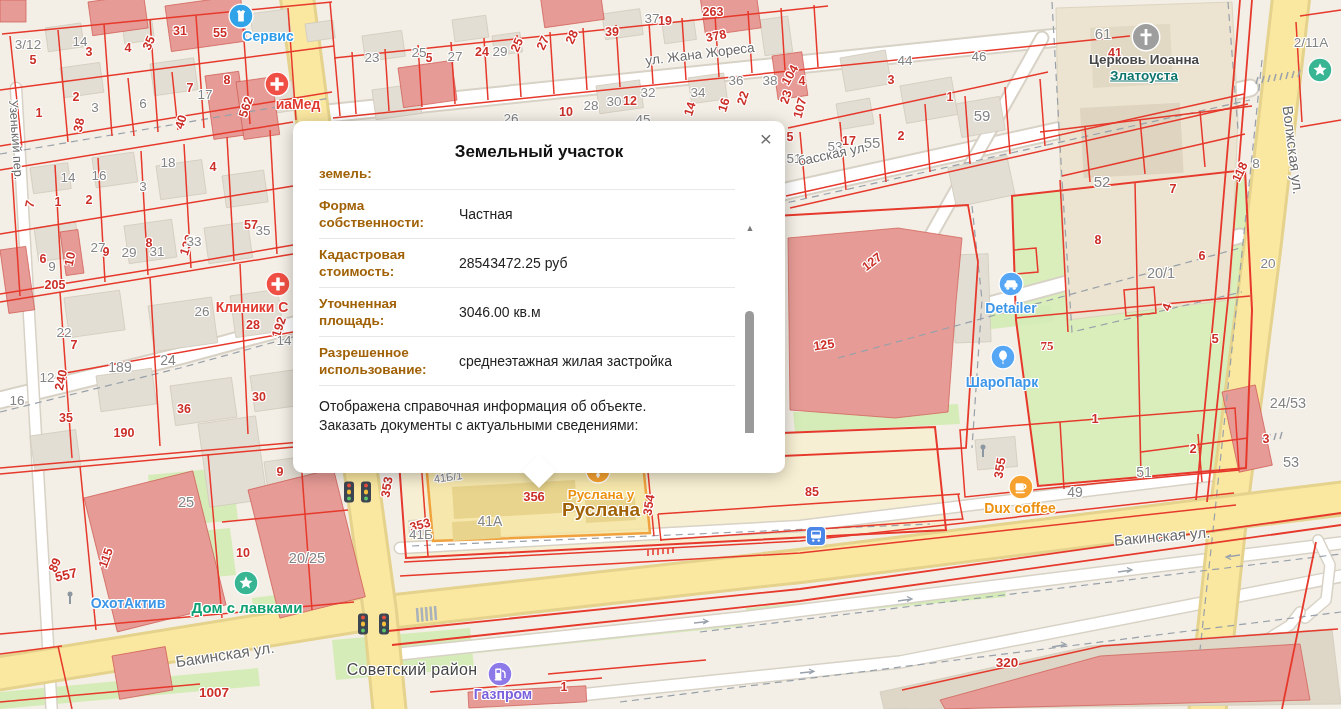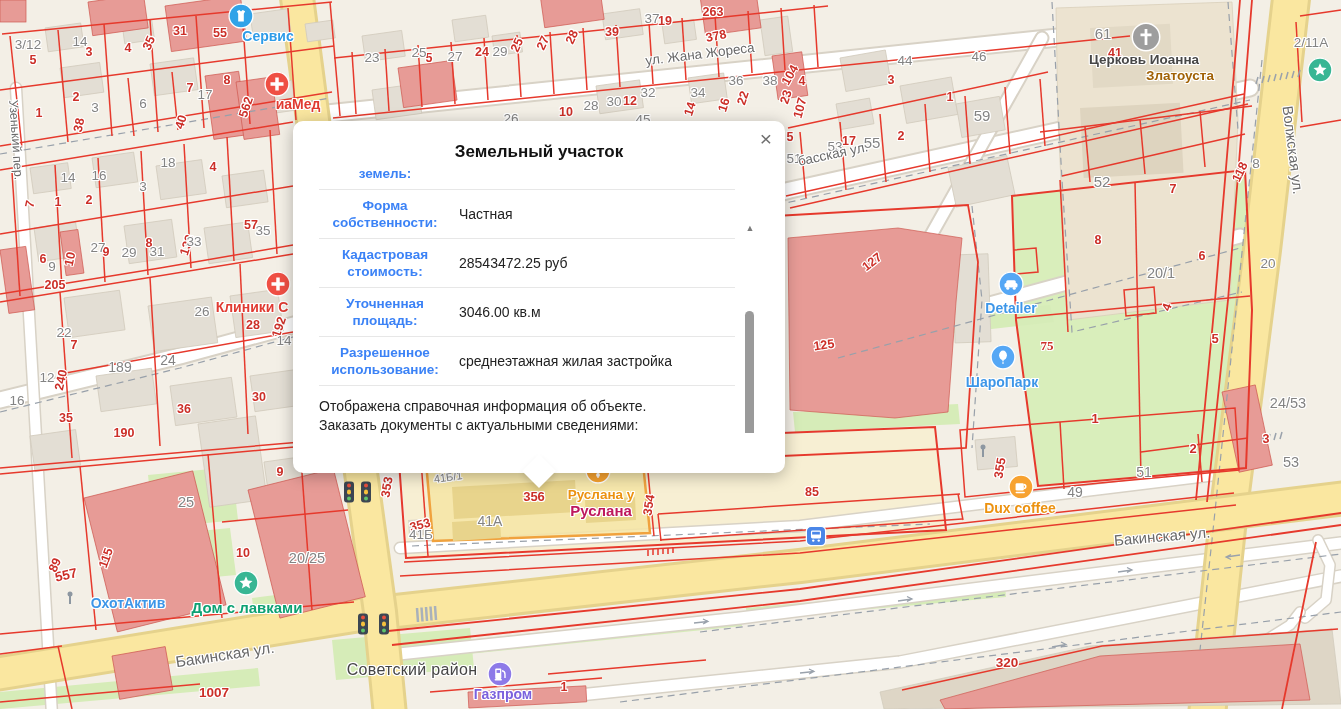--- a/index.html
+++ b/index.html
@@ -21,21 +21,21 @@
   
   .popup{position:absolute;left:293px;top:121px;width:492px;height:352px;background:#fff;border-radius:10px;
          box-shadow:0 3px 16px rgba(0,0,0,.28);z-index:10;}
   .popup-tail{position:absolute;left:234px;bottom:-10px;width:24px;height:24px;background:#fff;transform:rotate(45deg);
          box-shadow:3px 3px 6px rgba(0,0,0,.12);}
   .popup-close{position:absolute;right:13px;top:8px;font-size:21px;line-height:20px;color:#6e6e6e;cursor:pointer;}
   .popup-title{margin-top:21px;text-align:center;font-size:17px;font-weight:700;color:#111;}
   .popup-content{position:relative;margin:9px 26px 0 26px;height:262px;overflow:hidden;}
   .popup-inner{width:416px;margin-top:-13px;}
   .prow{display:flex;border-bottom:1px solid #e7e7e7;padding:7px 0;}
-  .plabel{flex:0 0 132px;font-weight:700;font-size:13.5px;color:#3b82f6;line-height:17px;text-align:center;}
+  .plabel{flex:0 0 132px;font-weight:700;font-size:13.5px;color:#a16207;line-height:17px;}
   .pvalue{flex:1;font-size:14px;color:#222;padding-left:8px;line-height:17px;display:flex;align-items:center;}
   .pnote{font-size:14px;color:#222;line-height:19px;padding:11px 0 2px 0;}
   .scrollbar{position:absolute;right:2px;top:52px;width:14px;height:272px;}
   .scroll-up,.scroll-down{position:absolute;left:1px;width:12px;text-align:center;font-size:9px;color:#7a7a7a;cursor:pointer;}
   .scroll-up{top:0;}
   .scroll-thumb{position:absolute;left:2px;top:88px;width:9px;height:158px;background:#9a9a9a;border-radius:5px;cursor:pointer;}
 </style>
 </head>
 <body>
 
@@ -520,40 +520,40 @@
       <div class="poi" style="left: 598px; top: 471px;">
         <svg width="26" height="26" viewBox="0 0 24 24">
           <circle cx="12" cy="12" r="11" fill="#f7a230" stroke="#fff" stroke-width="1.2"></circle>
           <path d="M12,5.5 L12,18.5" stroke="#fff" stroke-width="1.2"></path>
           <circle cx="12" cy="8.4" r="1.8" fill="#fff"></circle>
           <circle cx="12" cy="12" r="1.8" fill="#fff"></circle>
           <circle cx="12" cy="15.6" r="1.8" fill="#fff"></circle>
         </svg>
       </div>
       <div class="poi-label halo" style="left: 601px; top: 494px; color: rgb(236, 146, 16); font-size: 13.5px; transform: translate(-50%, -50%);">Руслана у</div>
-      <div class="poi-label halo" style="left: 601px; top: 510px; color: #be185d; font-size: 15px; transform: translate(-50%, -50%);">Руслана</div>
+      <div class="poi-label halo" style="left: 601px; top: 510px; color: #a16207; font-size: 19px; transform: translate(-50%, -50%);">Руслана</div>
       <div class="poi" style="left: 500px; top: 674px;">
         <svg width="26" height="26" viewBox="0 0 24 24">
           <circle cx="12" cy="12" r="11" fill="#8d7ae8" stroke="#fff" stroke-width="1.2"></circle>
           <rect x="7.6" y="7" width="5.6" height="9.6" rx="0.8" fill="#fff"></rect>
           <rect x="8.8" y="8.4" width="3.2" height="2.6" fill="#8d7ae8"></rect>
           <path d="M13.8,9 c2.2,0.2 2.8,1.2 2.8,3.2 l0,3.4" stroke="#fff" stroke-width="1.3" fill="none"></path>
           <rect x="7" y="16.6" width="6.8" height="1.4" rx="0.7" fill="#fff"></rect>
         </svg>
       </div>
       <div class="poi-label halo" style="left: 503px; top: 694px; color: rgb(123, 97, 221); font-size: 14px; transform: translate(-50%, -50%);">Газпром</div>
       <div class="poi" style="left: 1144px; top: 35px;">
         <svg width="30" height="30" viewBox="0 0 24 24">
           <circle cx="12" cy="12" r="11" fill="#9e9e9e" stroke="#fff" stroke-width="1.2"></circle>
           <rect x="10.9" y="5.6" width="2.2" height="12.8" fill="#fff"></rect>
           <rect x="7.6" y="9.2" width="8.8" height="2.2" fill="#fff"></rect>
         </svg>
       </div>
       <div class="poi-label halo" style="left: 1144px; top: 59px; color: rgb(71, 71, 71); font-size: 13.5px; transform: translate(-50%, -50%);">Церковь Иоанна</div>
-      <div class="poi-label halo" style="left: 1180px; top: 75px; color: #a16207; font-size: 13.5px; transform: translate(-50%, -50%);">Златоуста</div>
+      <div class="poi-label halo" style="left: 1144px; top: 75px; color: #0f766e; font-size: 13.5px; transform: translate(-50%, -50%); text-decoration: underline;">Златоуста</div>
       <div class="poi" style="left: 818px; top: 538px;">
         <svg width="22" height="22" viewBox="0 0 24 24">
           <rect x="1.5" y="1.5" width="21" height="21" rx="5" fill="#4a86e8" stroke="#fff" stroke-width="1.4"></rect>
           <rect x="6.5" y="6" width="11" height="8.6" rx="1.6" fill="#fff"></rect>
           <rect x="7.8" y="7.4" width="8.4" height="3" fill="#4a86e8"></rect>
           <circle cx="9" cy="17" r="1.3" fill="#fff"></circle>
           <circle cx="15" cy="17" r="1.3" fill="#fff"></circle>
         </svg>
       </div>
       <div class="poi-label halo" style="left: 128px; top: 603px; color: rgb(61, 150, 232); font-size: 14px; transform: translate(-50%, -50%);">ОхотАктив</div>

